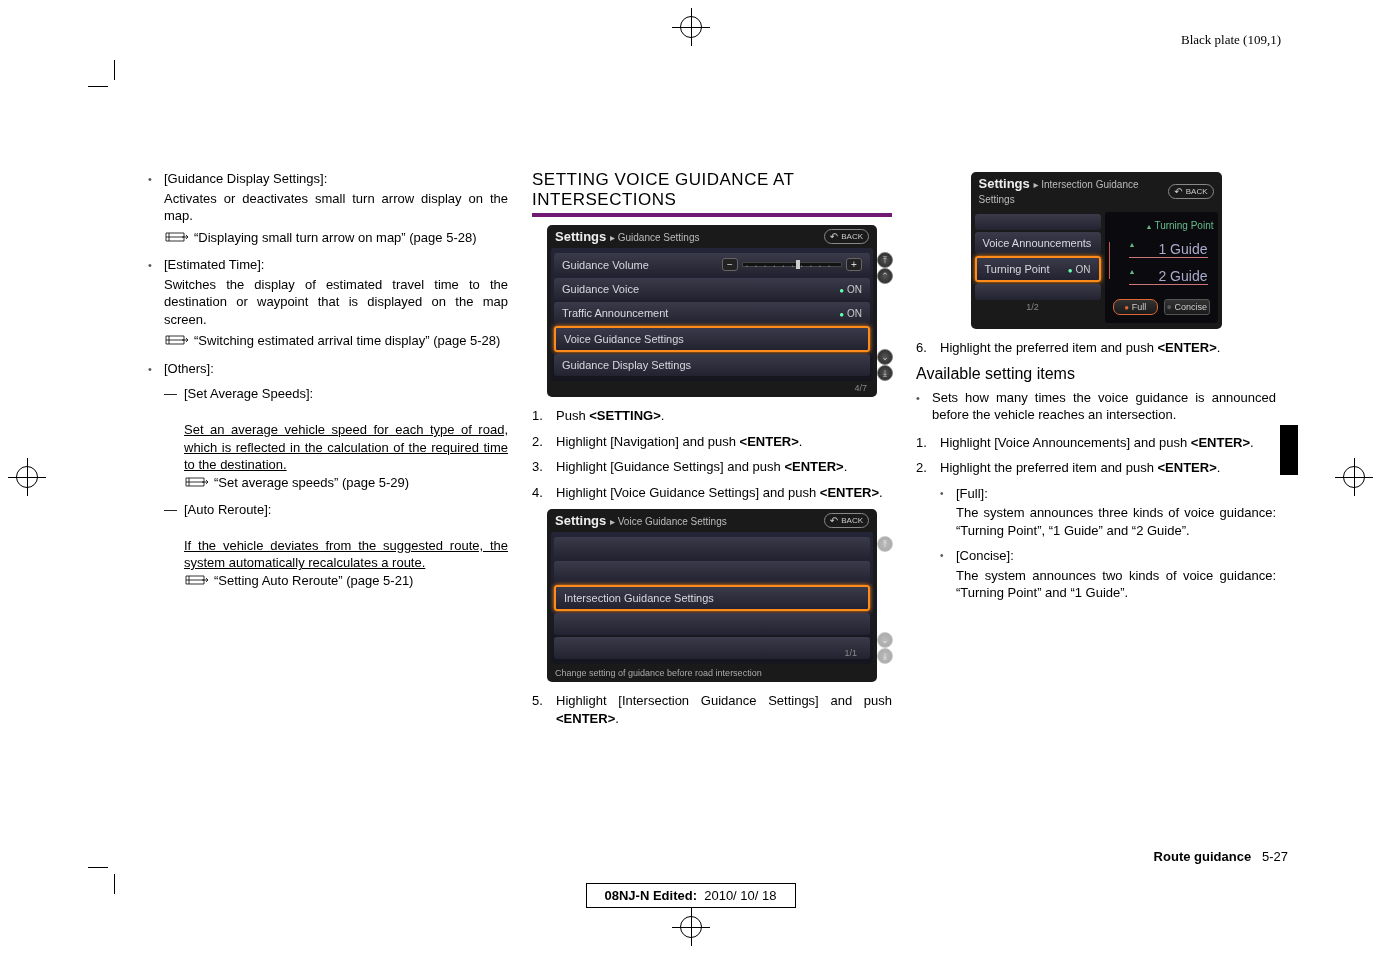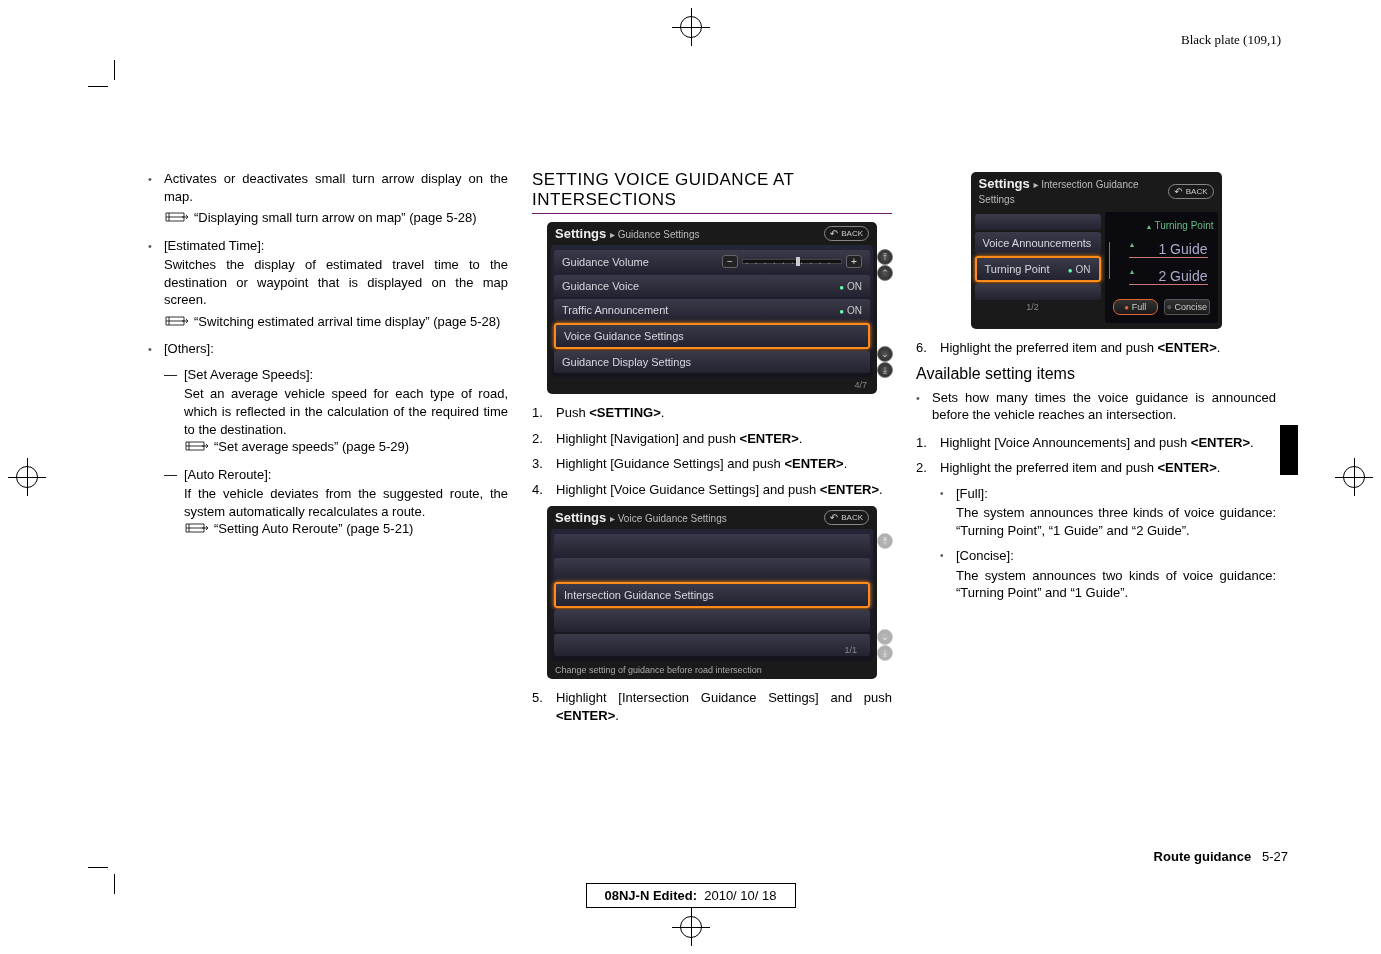--- a/index.html
+++ b/index.html
@@ -48,23 +48,23 @@
   .bullet-list { list-style: none; }
   .bullet-list > li { position: relative; padding-left: 16px; margin-bottom: 10px; }
   .bullet-list > li::before { content: "•"; position: absolute; left: 0; font-size: 11px; color: #555; top: 2px; }
   .item-title { display: block; margin-bottom: 2px; }
   .item-body { display: block; text-align: justify; margin-bottom: 4px; }
   .ref { padding-left: 30px; position: relative; font-size: 13px; text-align: justify; display: block; }
   .ref-icon { position: absolute; left: 0; top: 2px; width: 26px; height: 12px; }
   .sub-list { list-style: none; margin-top: 8px; }
   .sub-list > li { position: relative; padding-left: 20px; margin-bottom: 10px; }
   .sub-list > li::before { content: "—"; position: absolute; left: 0; font-size: 13px; }
-  .sub-body { display: block; text-align: justify; margin-top: 2px; }
-
-  h2.section-head { font-size: 17px; font-weight: normal; letter-spacing: 0.5px; border-bottom: 1px solid #701a75; padding-bottom: 4px; margin-bottom: 8px; line-height: 1.15; }
+  .sub-body { display: block; text-align: justify; margin-top: 18px; text-decoration: underline; }
+
+  h2.section-head { font-size: 17px; font-weight: normal; letter-spacing: 0.5px; border-bottom: 4px solid #701a75; padding-bottom: 4px; margin-bottom: 8px; line-height: 1.15; }
 
   .step-list { list-style: none; counter-reset: step; margin-top: 8px; }
   .step-list > li { counter-increment: step; position: relative; padding-left: 24px; margin-bottom: 8px; text-align: justify; font-size: 13px; }
   .step-list > li::before { content: counter(step) "."; position: absolute; left: 0; }
 
   .sub-head { font-size: 16px; font-weight: normal; margin-top: 6px; margin-bottom: 6px; }
 
   .nested-bullet { list-style: none; }
   .nested-bullet > li { position: relative; padding-left: 16px; margin-bottom: 8px; font-size: 13px; }
   .nested-bullet > li::before { content: "•"; position: absolute; left: 0; color: #555; font-size: 10px; top: 2px; }
@@ -172,20 +172,21 @@
   </defs>
 </svg>
 
 <div class="page-area">
   <div class="edge-tab"></div>
   <div class="columns">
 
     <div class="col">
       <ul class="bullet-list">
         <li>
+          <span class="item-title">[Guidance Display Settings]:</span>
           <span class="item-body">Activates or deactivates small turn arrow display on the map.</span>
           <span class="ref">
             <svg class="ref-icon">
                 <use href="#ref-icon-g"></use>
               </svg>
             <span>“Displaying small turn arrow on map” (page 5-28)</span>
           </span>
         </li>
         <li>
           <span class="item-title">[Estimated Time]:</span>

